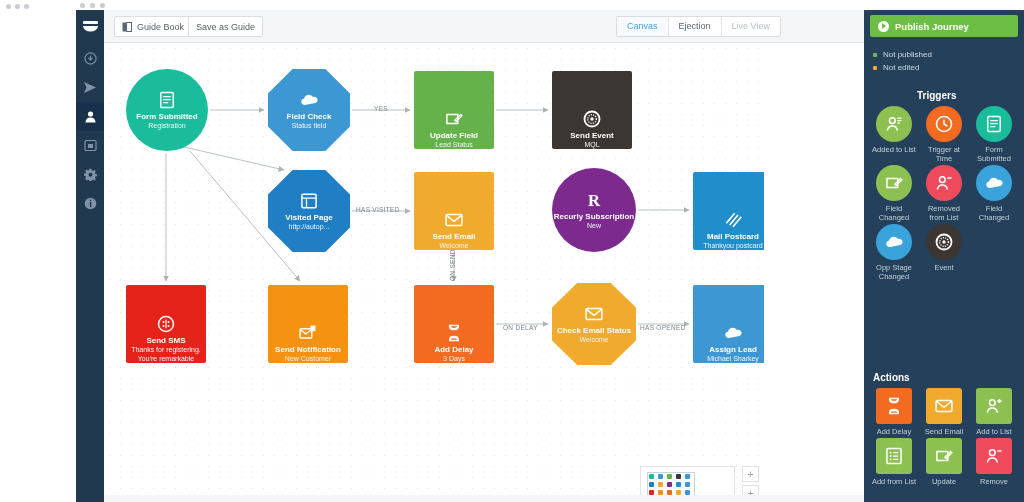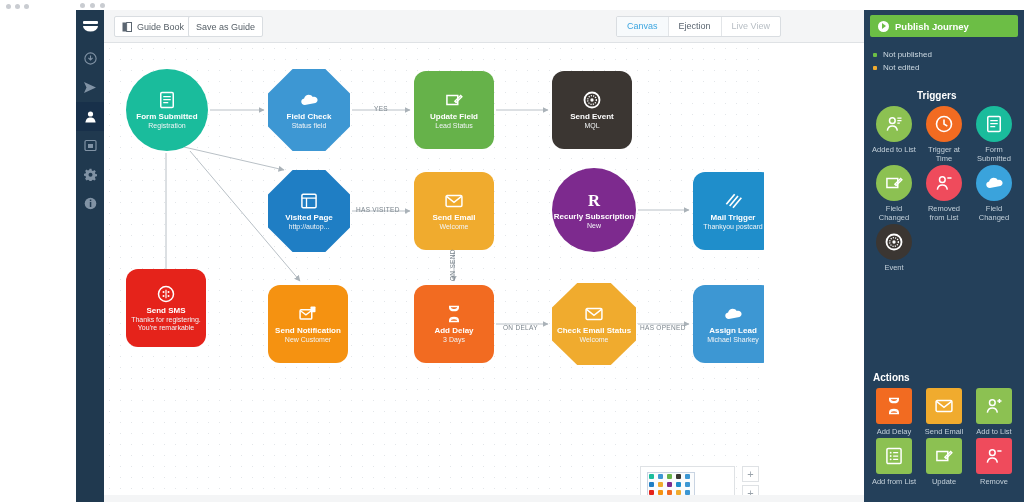--- a/index.html
+++ b/index.html
@@ -113,21 +113,21 @@
   }
   .canvas-edge { position: absolute; left: 0; top: 0; width: 660px; height: 459px; }
 
   .node { position: absolute; display: flex; flex-direction: column;
           align-items: center; justify-content: center; cursor: pointer; }
   .node .nicon { margin-bottom: 2px; display: flex; align-items: center; justify-content: center; }
   .node .ntitle { font-size: 8px; font-weight: bold; color: #fff; text-align: center; line-height: 9px; }
   .node .nsub { font-size: 7px; color: #f1f4f6; text-align: center; line-height: 8.5px;
                 margin-top: 1px; max-width: 74px; overflow: hidden; }
   .shape-circle { border-radius: 50%; }
-  .shape-square { border-radius: 12px; }
+  .shape-square { border-radius: 2px; justify-content: flex-end; }
   .shape-oct { clip-path: polygon(30% 0,70% 0,100% 30%,100% 70%,70% 100%,30% 100%,0 70%,0 30%); }
 
   .edge-label {
     position: absolute; font-size: 6.5px; color: #7a848c; letter-spacing: 0.3px;
     background: transparent; white-space: nowrap;
   }
   .edge-label.vert { transform: rotate(-90deg); transform-origin: left top; }
 
   
   .minimap {
@@ -319,24 +319,24 @@
           </div>
           <div class="ntitle">Recurly Subscription</div>
           <div class="nsub">New</div>
         </div>
         <div class="node shape-square" style="left: 589px; top: 129px; width: 80px; height: 78px; background: rgb(31, 142, 203);">
           <div class="nicon">
             <svg width="20" height="20" viewBox="0 0 24 24">
               <path d="M4 16 L14 4M8 18 L18 6M12 20 L22 8" stroke="#ffffff" stroke-width="2" fill="none"></path>
             </svg>
           </div>
-          <div class="ntitle">Mail Trigger</div>
+          <div class="ntitle">Mail Postcard</div>
           <div class="nsub">Thankyou postcard</div>
         </div>
-        <div class="node shape-square" style="left: 22px; top: 226px; width: 80px; height: 78px; background: rgb(229, 35, 27);">
+        <div class="node shape-square" style="left: 22px; top: 242px; width: 80px; height: 78px; background: rgb(229, 35, 27);">
           <div class="nicon">
             <svg width="20" height="20" viewBox="0 0 24 24">
               <circle cx="12" cy="12" r="9" fill="none" stroke="#ffffff" stroke-width="1.8"></circle>
               <circle cx="9" cy="9.5" r="1.2" fill="#ffffff"></circle>
               <circle cx="15" cy="9.5" r="1.2" fill="#ffffff"></circle>
               <circle cx="9" cy="14.5" r="1.2" fill="#ffffff"></circle>
               <circle cx="15" cy="14.5" r="1.2" fill="#ffffff"></circle>
               <path d="M12 7v10" stroke="#ffffff" stroke-width="1.4"></path>
             </svg>
           </div>
@@ -485,20 +485,28 @@
         </div>
         <div class="cell rnd">
           <div class="badge" style="background:#3aa3dc">
             <svg width="20" height="20" viewBox="0 0 24 24">
               <path d="M7 18c-2.5 0-4.3-1.8-4.3-4 0-2 1.5-3.6 3.4-3.9.6-2.6 2.9-4.4 5.6-4.4 2 0 3.8 1 4.8 2.6.5-.2 1-.3 1.6-.3 2.3 0 4.2 1.8 4.2 4s-1.9 4-4.2 4z" fill="#ffffff"></path>
             </svg>
           </div>
           <div class="lbl">Field Changed</div>
         </div>
         <div class="cell rnd">
+          <div class="badge" style="background:#3aa3dc">
+            <svg width="20" height="20" viewBox="0 0 24 24">
+              <path d="M7 18c-2.5 0-4.3-1.8-4.3-4 0-2 1.5-3.6 3.4-3.9.6-2.6 2.9-4.4 5.6-4.4 2 0 3.8 1 4.8 2.6.5-.2 1-.3 1.6-.3 2.3 0 4.2 1.8 4.2 4s-1.9 4-4.2 4z" fill="#ffffff"></path>
+            </svg>
+          </div>
+          <div class="lbl">Opp Stage Changed</div>
+        </div>
+        <div class="cell rnd">
           <div class="badge" style="background:#3b3632">
             <svg width="20" height="20" viewBox="0 0 24 24">
               <circle cx="12" cy="12" r="9" fill="none" stroke="#ffffff" stroke-width="2.2"></circle>
               <circle cx="12" cy="12" r="5.2" fill="none" stroke="#ffffff" stroke-width="1.6" stroke-dasharray="1.4 1.4"></circle>
               <circle cx="12" cy="12" r="2" fill="#ffffff"></circle>
             </svg>
           </div>
           <div class="lbl">Event</div>
         </div>
       </div>

